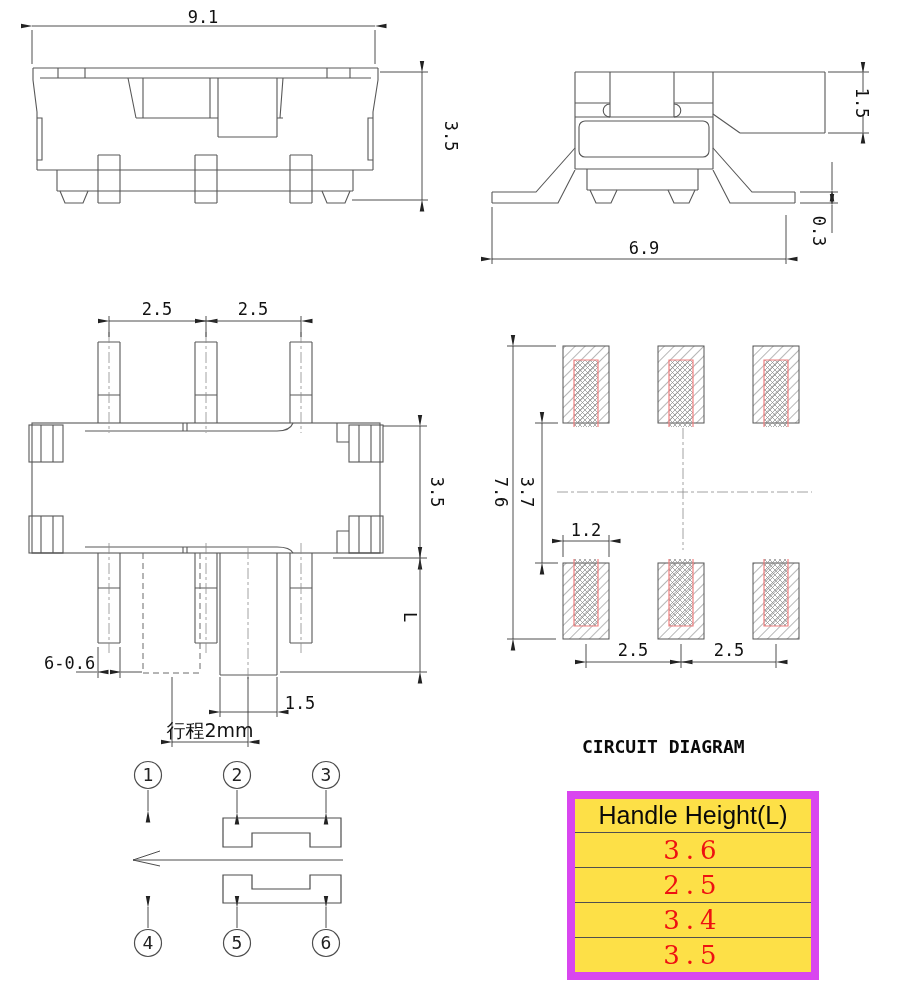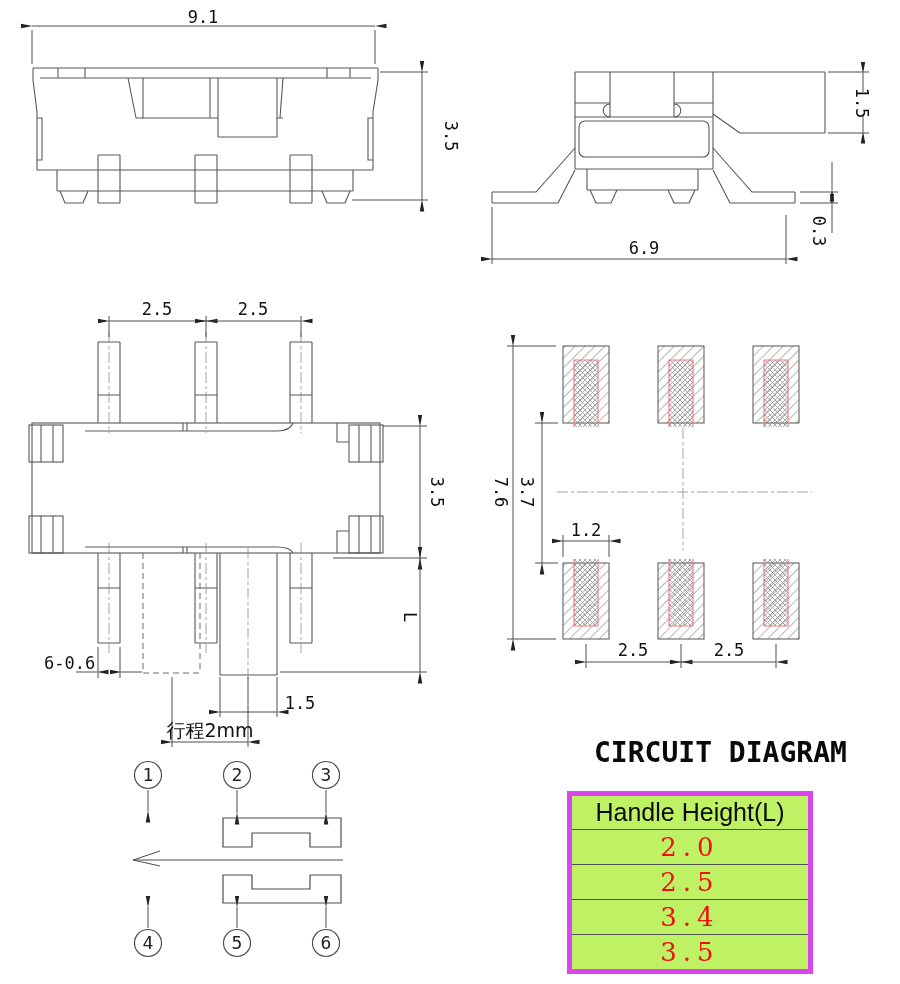--- a/index.html
+++ b/index.html
@@ -4,22 +4,22 @@
 <style>
   html,body{margin:0;padding:0;background:#fff;}
   #canvas{position:relative;width:900px;height:984px;background:#ffffff;overflow:hidden;
           font-family:"DejaVu Sans Mono", monospace;padding-left:48px;}
   svg{position:absolute;left:0;top:0;}
   .dimtext{font-family:"DejaVu Sans Mono", monospace;font-size:17px;fill:#111;}
   .cjk{font-family:"DejaVu Sans", sans-serif;font-size:19px;fill:#111;}
   .termtext{font-family:"DejaVu Sans Mono", monospace;font-size:18px;fill:#222;}
   .abs{position:absolute;}
   #heading{left:582px;top:736px;width:220px;font-family:"DejaVu Sans Mono", monospace;
-           font-weight:bold;font-size:28px;color:#0a0a0a;white-space:nowrap;margin-left:12px;}
-  #htable{left:567px;top:791px;width:236px;border:5px solid #d946ef;background:#bef264;}
+           font-weight:bold;font-size:18px;color:#0a0a0a;white-space:nowrap;}
+  #htable{left:567px;top:791px;width:236px;border:8px solid #d946ef;background:#fde047;}
   #htable .hdr{height:33px;line-height:33px;text-align:center;color:#0a0a0a;
                font-family:"Liberation Sans", sans-serif;font-size:25px;border-bottom:1px solid #4f4f4f;}
   #htable .val{height:34px;line-height:34px;text-align:center;color:#ee1111;
                font-family:"DejaVu Serif", serif;font-size:26px;letter-spacing:6px;
                border-bottom:1px solid #4f4f4f;}
   #htable .val:last-child{border-bottom:none;}
 </style>
 </head>
 <body>
 
@@ -199,18 +199,18 @@
     <text class="termtext" x="326" y="781" text-anchor="middle">3</text>
     <text class="termtext" x="148" y="949" text-anchor="middle">4</text>
     <text class="termtext" x="237" y="949" text-anchor="middle">5</text>
     <text class="termtext" x="326" y="949" text-anchor="middle">6</text>
   </g>
 </svg>
 
 <div id="heading" class="abs">CIRCUIT DIAGRAM</div>
 <div id="htable" class="abs">
   <div class="hdr">Handle Height(L)</div>
-  <div class="val">2.0</div>
+  <div class="val">3.6</div>
   <div class="val">2.5</div>
   <div class="val">3.4</div>
   <div class="val">3.5</div>
 </div>
 </div>
 
 </body></html>

